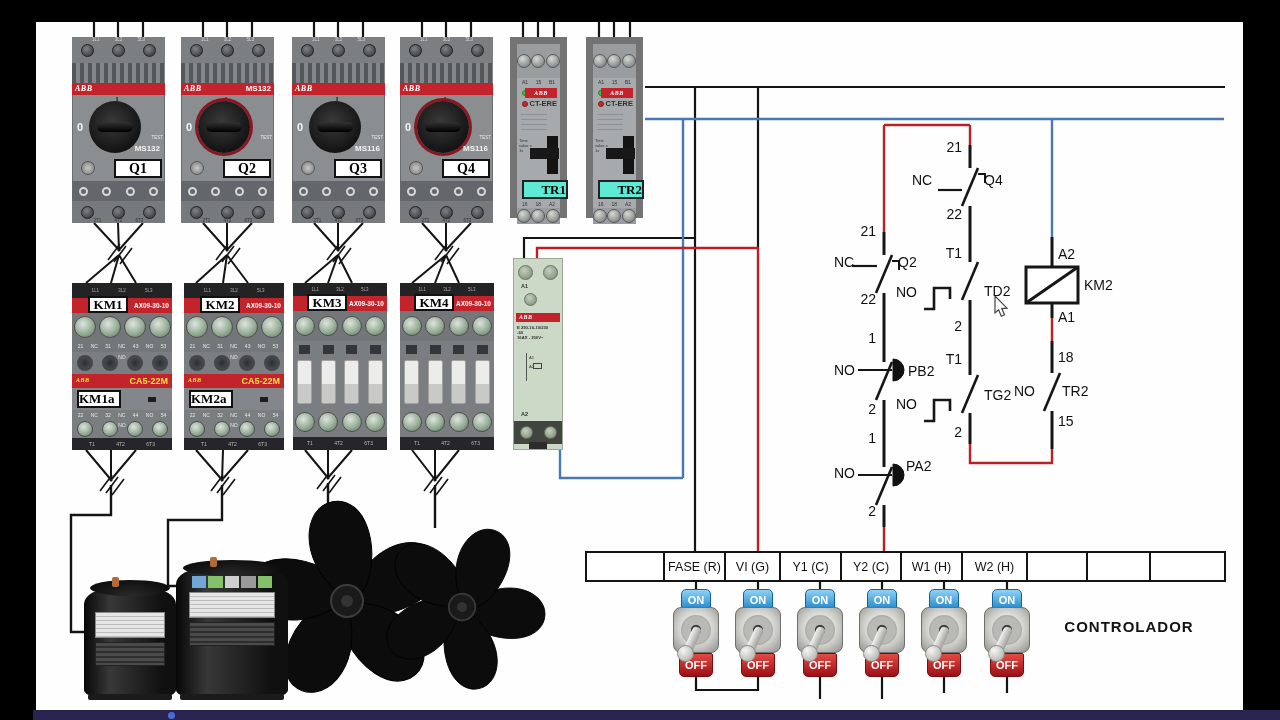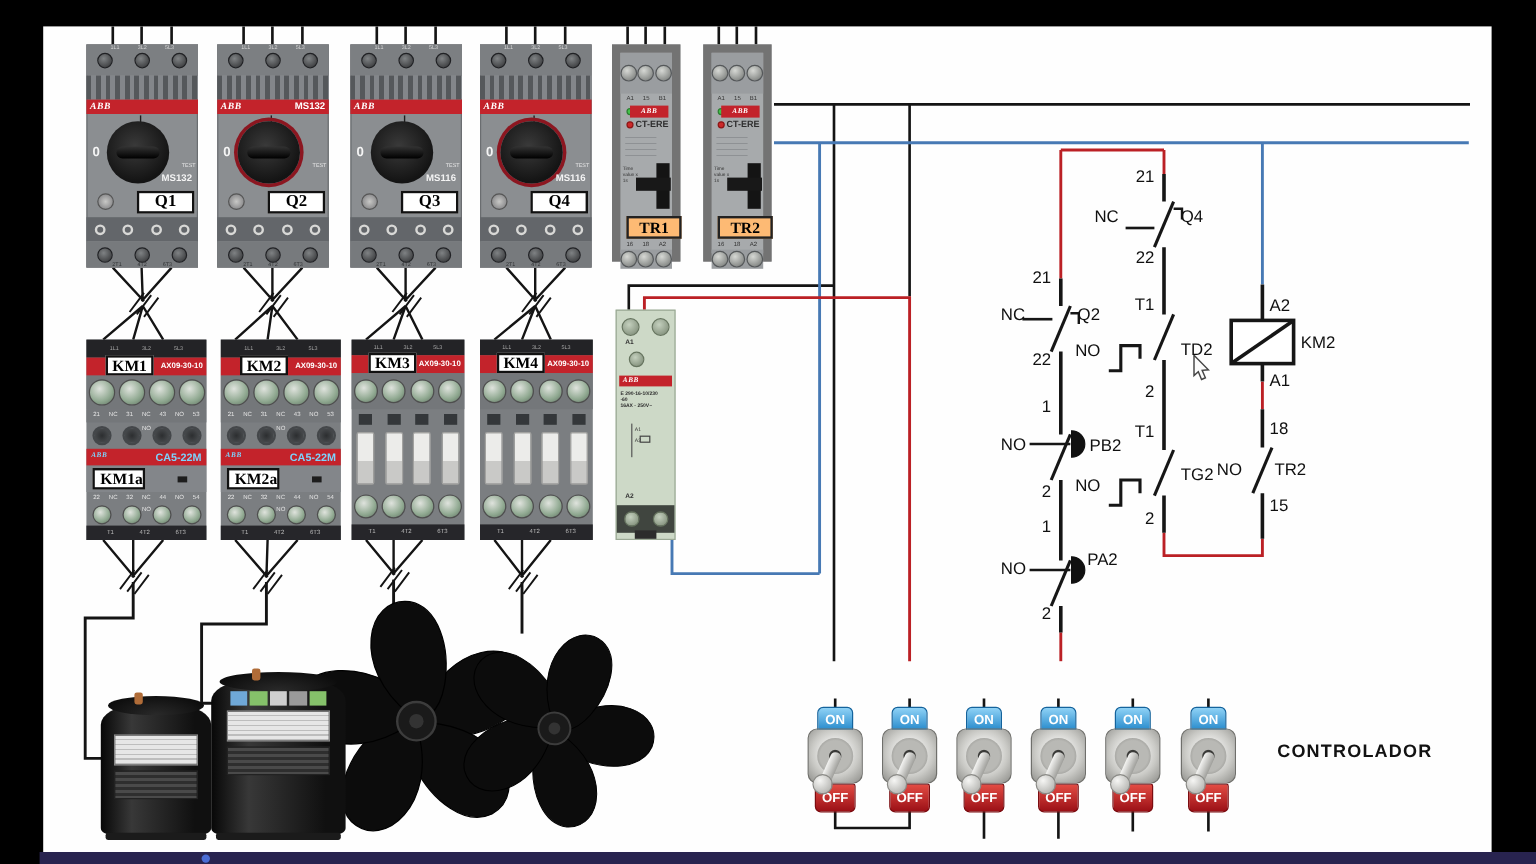--- a/index.html
+++ b/index.html
@@ -101,22 +101,22 @@
 .tmr .ledu{position:absolute;left:5px;top:46px;width:6px;height:6px;border-radius:50%;background:#43c24a;border:1px solid #2c7f31}
 .tmr .ledr{position:absolute;left:5px;top:57px;width:6px;height:6px;border-radius:50%;background:#cc2a2a;border:1px solid #8d1616}
 .tmr .band{position:absolute;right:3px;top:44px;width:32px;height:10px;background:#c3232b;color:#fff;
  font-size:6px;text-align:center;line-height:10px}
 .tmr .mdl{position:absolute;right:3px;top:55px;font-size:7.5px;font-weight:bold;color:#2e2e2e}
 .tmr .diagz{position:absolute;left:4px;top:68px;width:26px;height:22px;
  background:repeating-linear-gradient(0deg,transparent 0 4px,#8e9194 4px 5px)}
 .tmr .dialv{position:absolute;left:30px;top:92px;width:11px;height:38px;background:#141414}
 .tmr .dialh{position:absolute;left:13px;top:104px;width:29px;height:11px;background:#181818}
 .tmr .note{position:absolute;left:2px;top:94px;width:14px;font-size:4px;line-height:5px;color:#333}
-.tmr .tbox{position:absolute;left:5px;top:136px;width:46px;height:19px;background:#fdba74;border:2px solid #222;
- font-family:"Liberation Serif",serif;font-weight:bold;font-size:13px;line-height:15px;text-align:center}
+.tmr .tbox{position:absolute;left:5px;top:136px;width:46px;height:19px;background:#5eead4;border:2px solid #222;
+ font-family:"Liberation Serif",serif;font-weight:bold;font-size:13px;line-height:15px;text-align:right}
 .tmr .blab{position:absolute;top:157px;left:2px;right:2px;display:flex;justify-content:space-between;
  font-size:5px;color:#333;padding:0 3px}
 .tmr .bz{position:absolute;top:164px;left:0;right:0;height:16px;background:#9a9da0;display:flex;
  justify-content:space-around;align-items:center}
 
 
 .ctrA{position:absolute;width:100px;height:167px;background:#7b7e81;z-index:3}
 .ct-top{position:absolute;top:0;left:0;right:0;height:15px;background:#232326;color:#a9a9a9;
  font-size:4.5px;text-align:center;line-height:15px;word-spacing:18px}
 .ct-band{position:absolute;top:15px;left:0;right:0;height:15px;background:#c3232b}
@@ -125,26 +125,26 @@
 .series{position:absolute;right:3px;top:4px;color:#fff;font-size:6.5px;font-weight:bold}
 .ct-screws{position:absolute;top:30px;left:0;right:0;height:28px;background:#74777a;display:flex;
  justify-content:space-around;align-items:center}
 .scrg{width:22px;height:22px;border-radius:50%;background:radial-gradient(circle at 40% 35%,#dfe3dd,#8fa890 60%,#5d6e60);
  border:1px solid #4e4e4e;display:block}
 .ct-auxlab{position:absolute;top:58px;left:0;right:0;height:11px;color:#e6e6e6;font-size:5px;
  text-align:center;line-height:11px;word-spacing:6px;background:#74777a}
 .ct-holes{position:absolute;top:69px;left:0;right:0;height:22px;display:flex;justify-content:space-around;align-items:center}
 .ct-holes i{width:16px;height:16px;border-radius:50%;background:radial-gradient(#2c2e30,#515457);
  border:2px solid #44474a;display:block}
-.ct-band2{position:absolute;top:91px;left:0;right:0;height:14px;background:#c3232b;color:#7dd3fc}
+.ct-band2{position:absolute;top:91px;left:0;right:0;height:14px;background:#c3232b;color:#fde047}
 .ct-band2 .abbtxt{position:absolute;left:4px;top:3px;font-size:6px}
 .ct-band2 .ca{position:absolute;right:4px;top:2px;font-size:9px;font-weight:bold}
 .ct-aux2{position:absolute;top:105px;left:0;right:0;height:22px;background:#83868a}
 .kmbox2{position:absolute;left:5px;top:2px;width:44px;height:18px;background:#fff;border:2px solid #111;
- font-family:"Liberation Serif",serif;font-weight:bold;font-size:13px;line-height:14px;text-align:right}
+ font-family:"Liberation Serif",serif;font-weight:bold;font-size:13px;line-height:14px;text-align:left}
 .ct-aux2 .dot{position:absolute;right:16px;top:9px;width:8px;height:5px;background:#1d1d1d}
 .ct-auxlab2{position:absolute;top:127px;left:0;right:0;height:10px;color:#e6e6e6;font-size:5px;
  text-align:center;line-height:10px;word-spacing:6px}
 .ct-screws2{position:absolute;top:137px;left:0;right:0;height:18px;display:flex;justify-content:space-around;align-items:center}
 .scrg.sm{width:16px;height:16px}
 .ct-bot{position:absolute;top:155px;left:0;right:0;height:12px;background:#26262a;color:#b9b9b9;
  font-size:5px;text-align:center;line-height:12px;word-spacing:20px}
 
 
 .ctrB{position:absolute;width:94px;height:167px;background:#7b7e81;z-index:3}
@@ -753,20 +753,32 @@
   <span class="ll" style="left:1058px;top:246px">A2</span>
   <span class="ll" style="left:1084px;top:277px">KM2</span>
   <span class="ll" style="left:1058px;top:309px">A1</span>
 
   <span class="ll" style="left:1058px;top:349px">18</span>
   <span class="ll" style="left:1014px;top:383px">NO</span>
   <span class="ll" style="left:1062px;top:383px">TR2</span>
   <span class="ll" style="left:1058px;top:413px">15</span>
 
 
+  <div class="ctable">
+    <span class="cell" style="width:76px"></span>
+    <span class="cell" style="width:61px">FASE (R)</span>
+    <span class="cell" style="width:55px">VI (G)</span>
+    <span class="cell" style="width:61px">Y1 (C)</span>
+    <span class="cell" style="width:60px">Y2 (C)</span>
+    <span class="cell" style="width:61px">W1 (H)</span>
+    <span class="cell" style="width:65px">W2 (H)</span>
+    <span class="cell" style="width:60px"></span>
+    <span class="cell" style="width:63px"></span>
+    <span class="cell" style="width:57px"></span>
+  </div>
 
   <div class="controlador">CONTROLADOR</div>
 
   <div class="sw" style="left:673px;top:589px">
     <div class="on">ON</div>
     <div class="off">OFF</div>
     <div class="body"></div>
     <div class="ring"></div>
     <div class="lever"></div>
     <div class="knobtip"></div>

